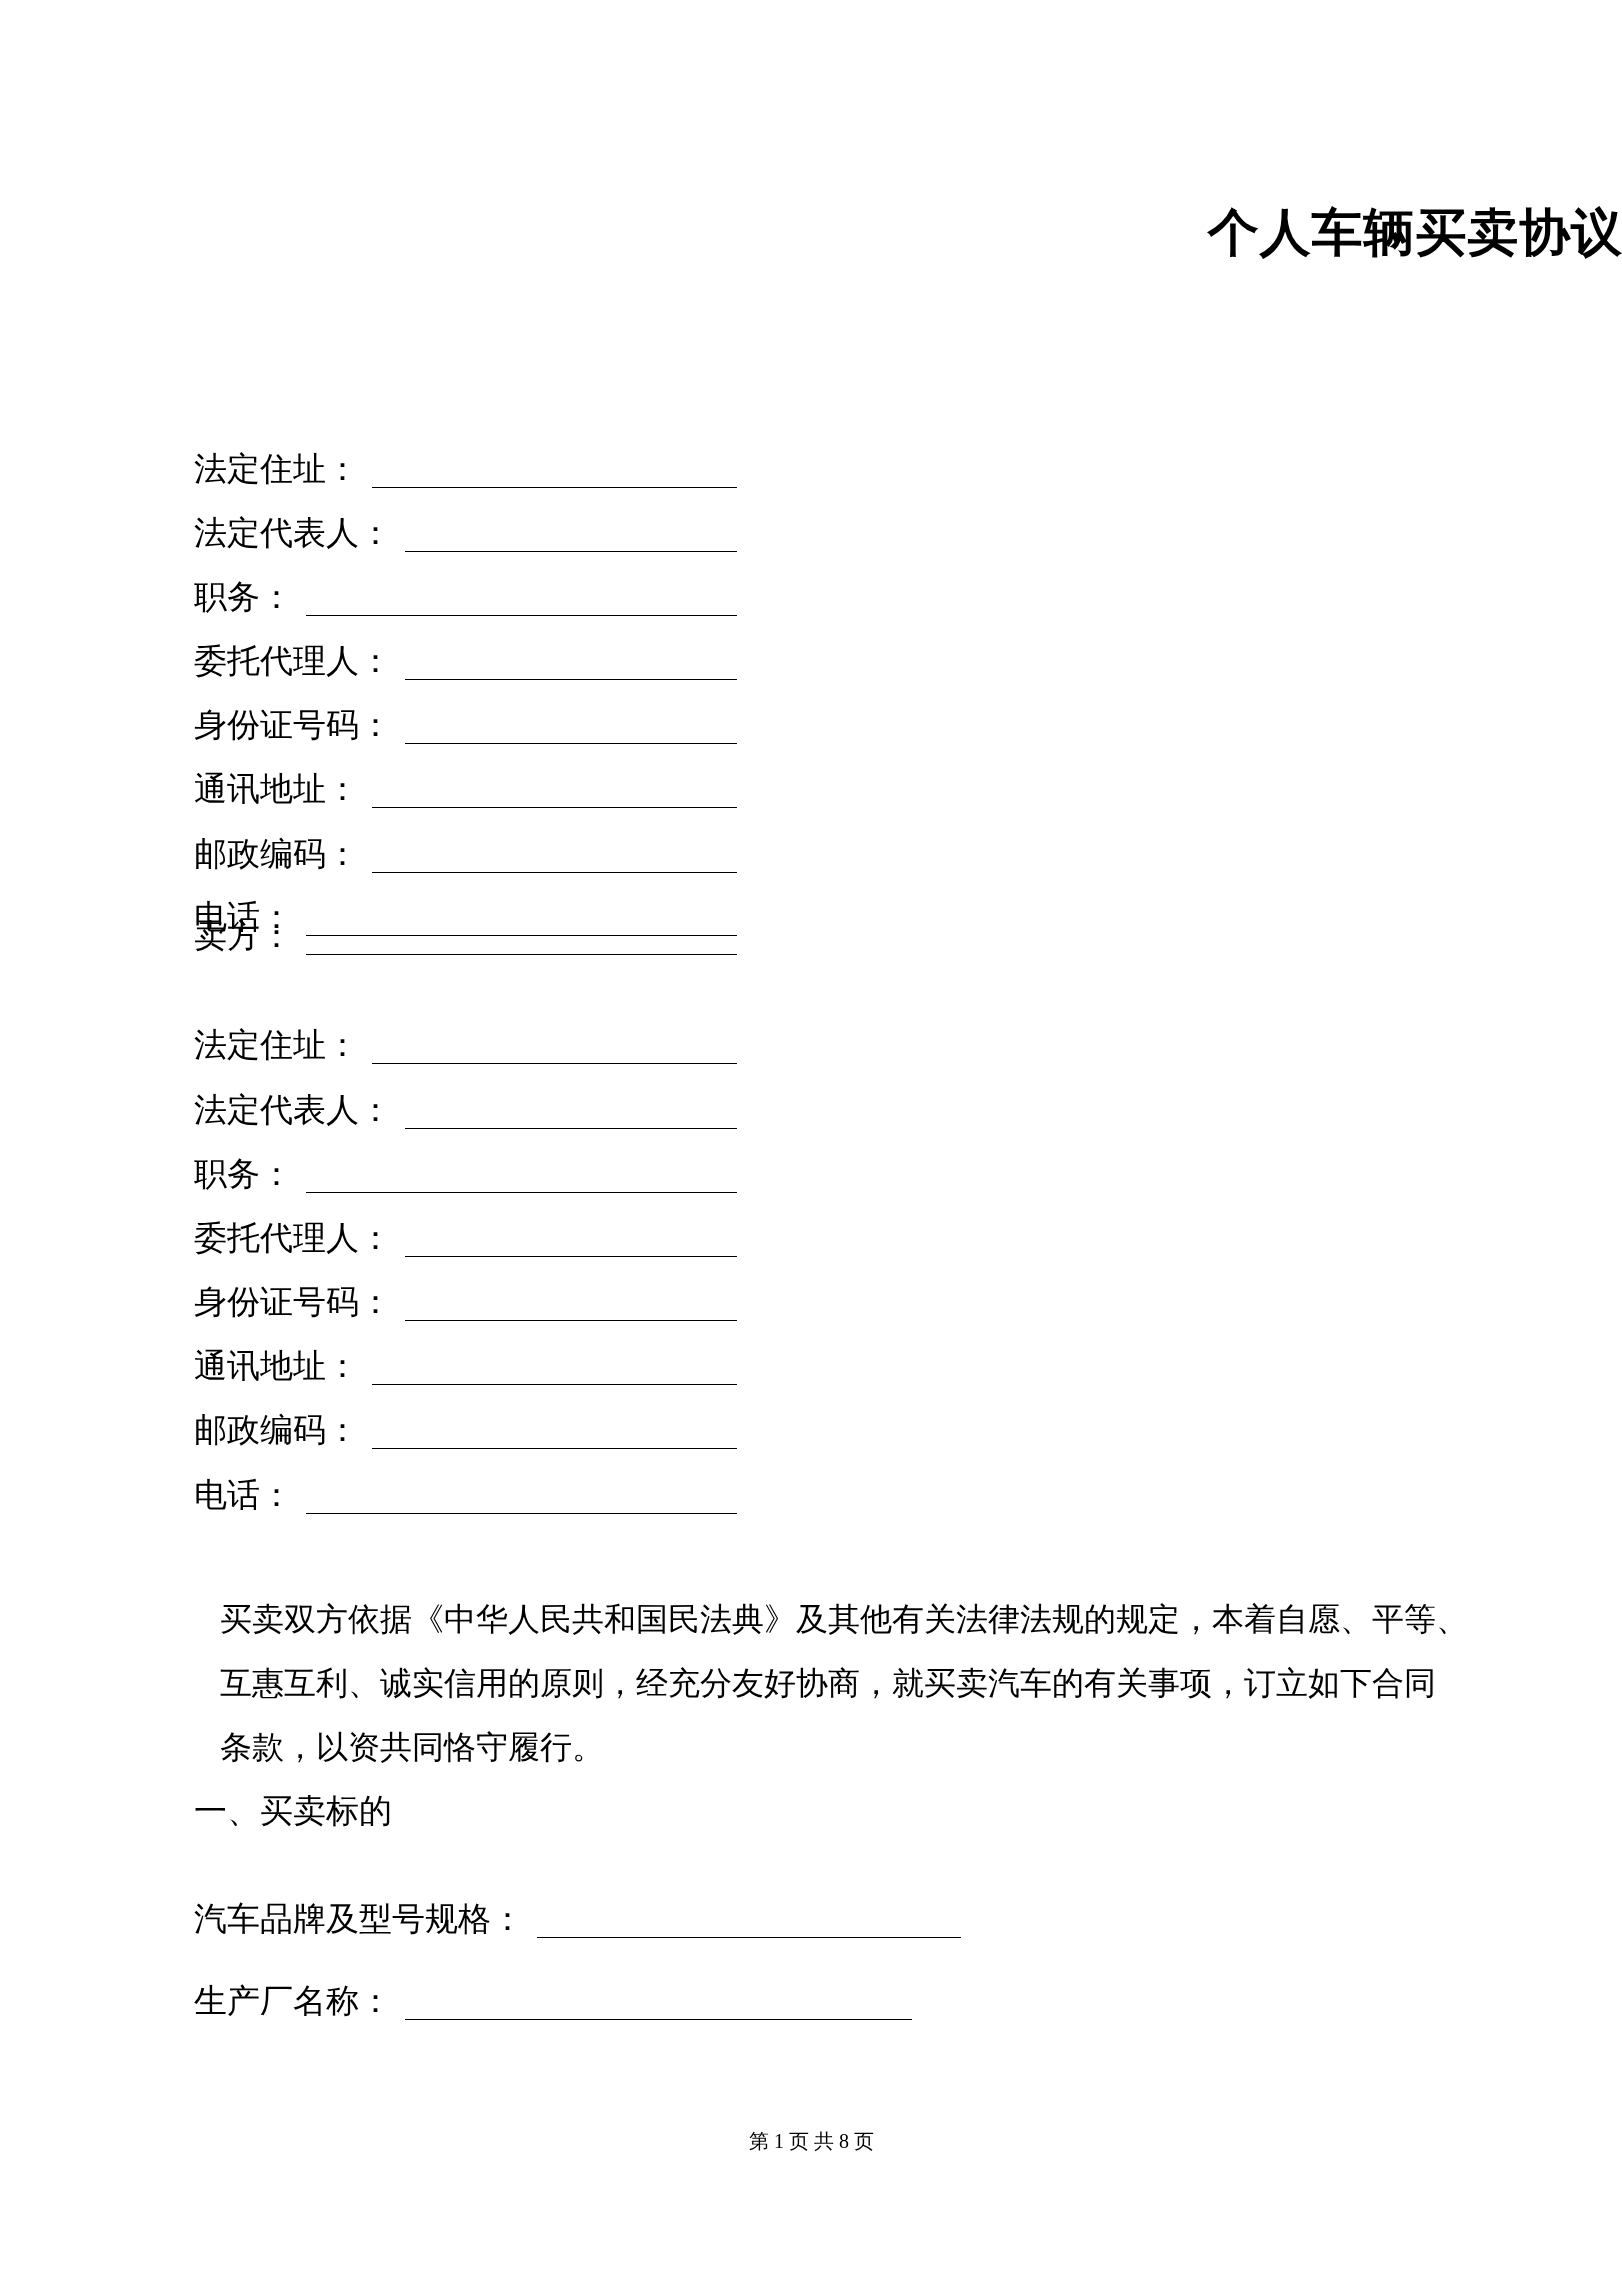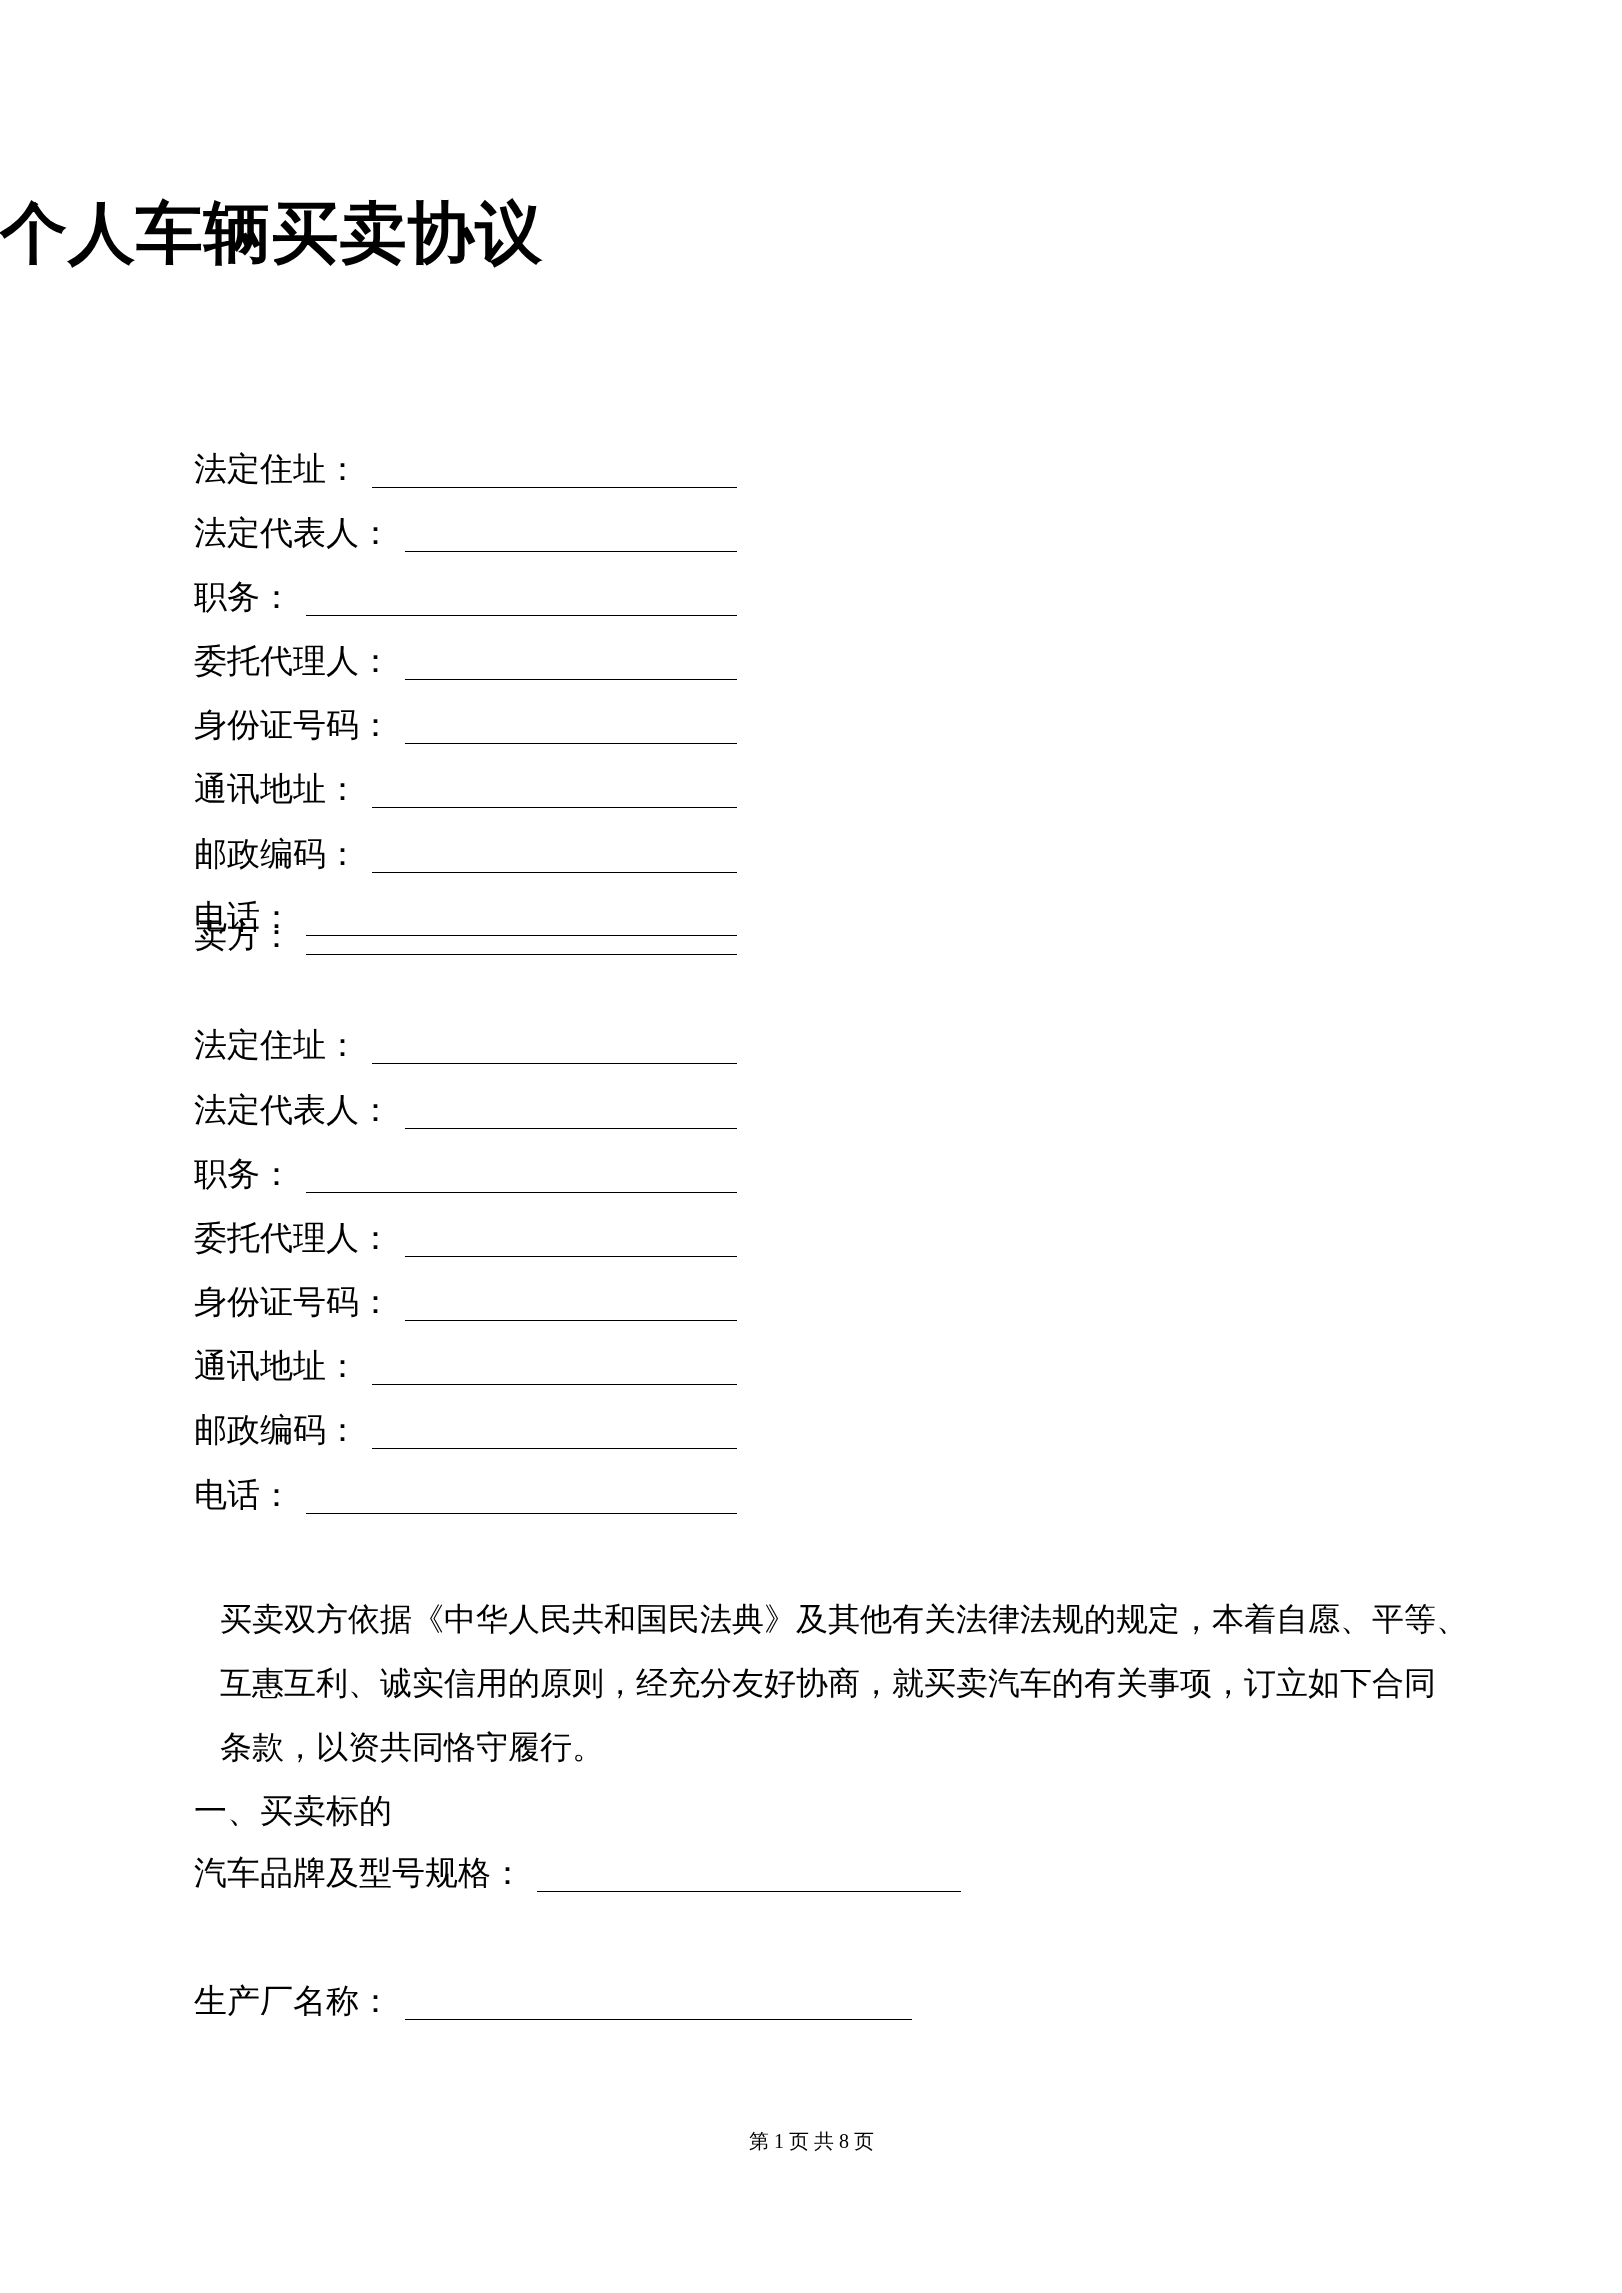--- a/index.html
+++ b/index.html
@@ -17,22 +17,22 @@
     box-sizing: border-box;
     outline: 0.9px solid #e3e3e3;
     overflow: hidden;
   }
   .title {
     position: absolute;
     top: 204px;
     left: 0;
     width: 100%;
     margin: 0;
-    text-align: left;
-    font-size: 67px;
+    text-align: right;
+    font-size: 51px;
     line-height: 58px;
     font-weight: 700;
     letter-spacing: 0.9px;
   }
   .field-row {
     position: absolute;
     left: 194px;
     height: 38px;
     display: flex;
     align-items: flex-end;
@@ -43,21 +43,21 @@
     line-height: 38px;
     white-space: nowrap;
   }
   .blank {
     flex: 1 1 auto;
     margin-left: 12.7px;
     height: 36px;
     border-bottom: 1.8px solid #000000;
   }
   .w-std { width: 543px; }   
-  .w-b1  { width: 767px; }   
+  .w-b1  { width: 767px; margin-top: 46px; }   
   .w-b2  { width: 736px; }   
   .w-b3  { width: 718px; }   
   .w-b4  { width: 573px; }   
   .preamble {
     position: absolute;
     top: 1587px;
     left: 194px;
     width: 1234px;
     margin-left: 26px;
   }

